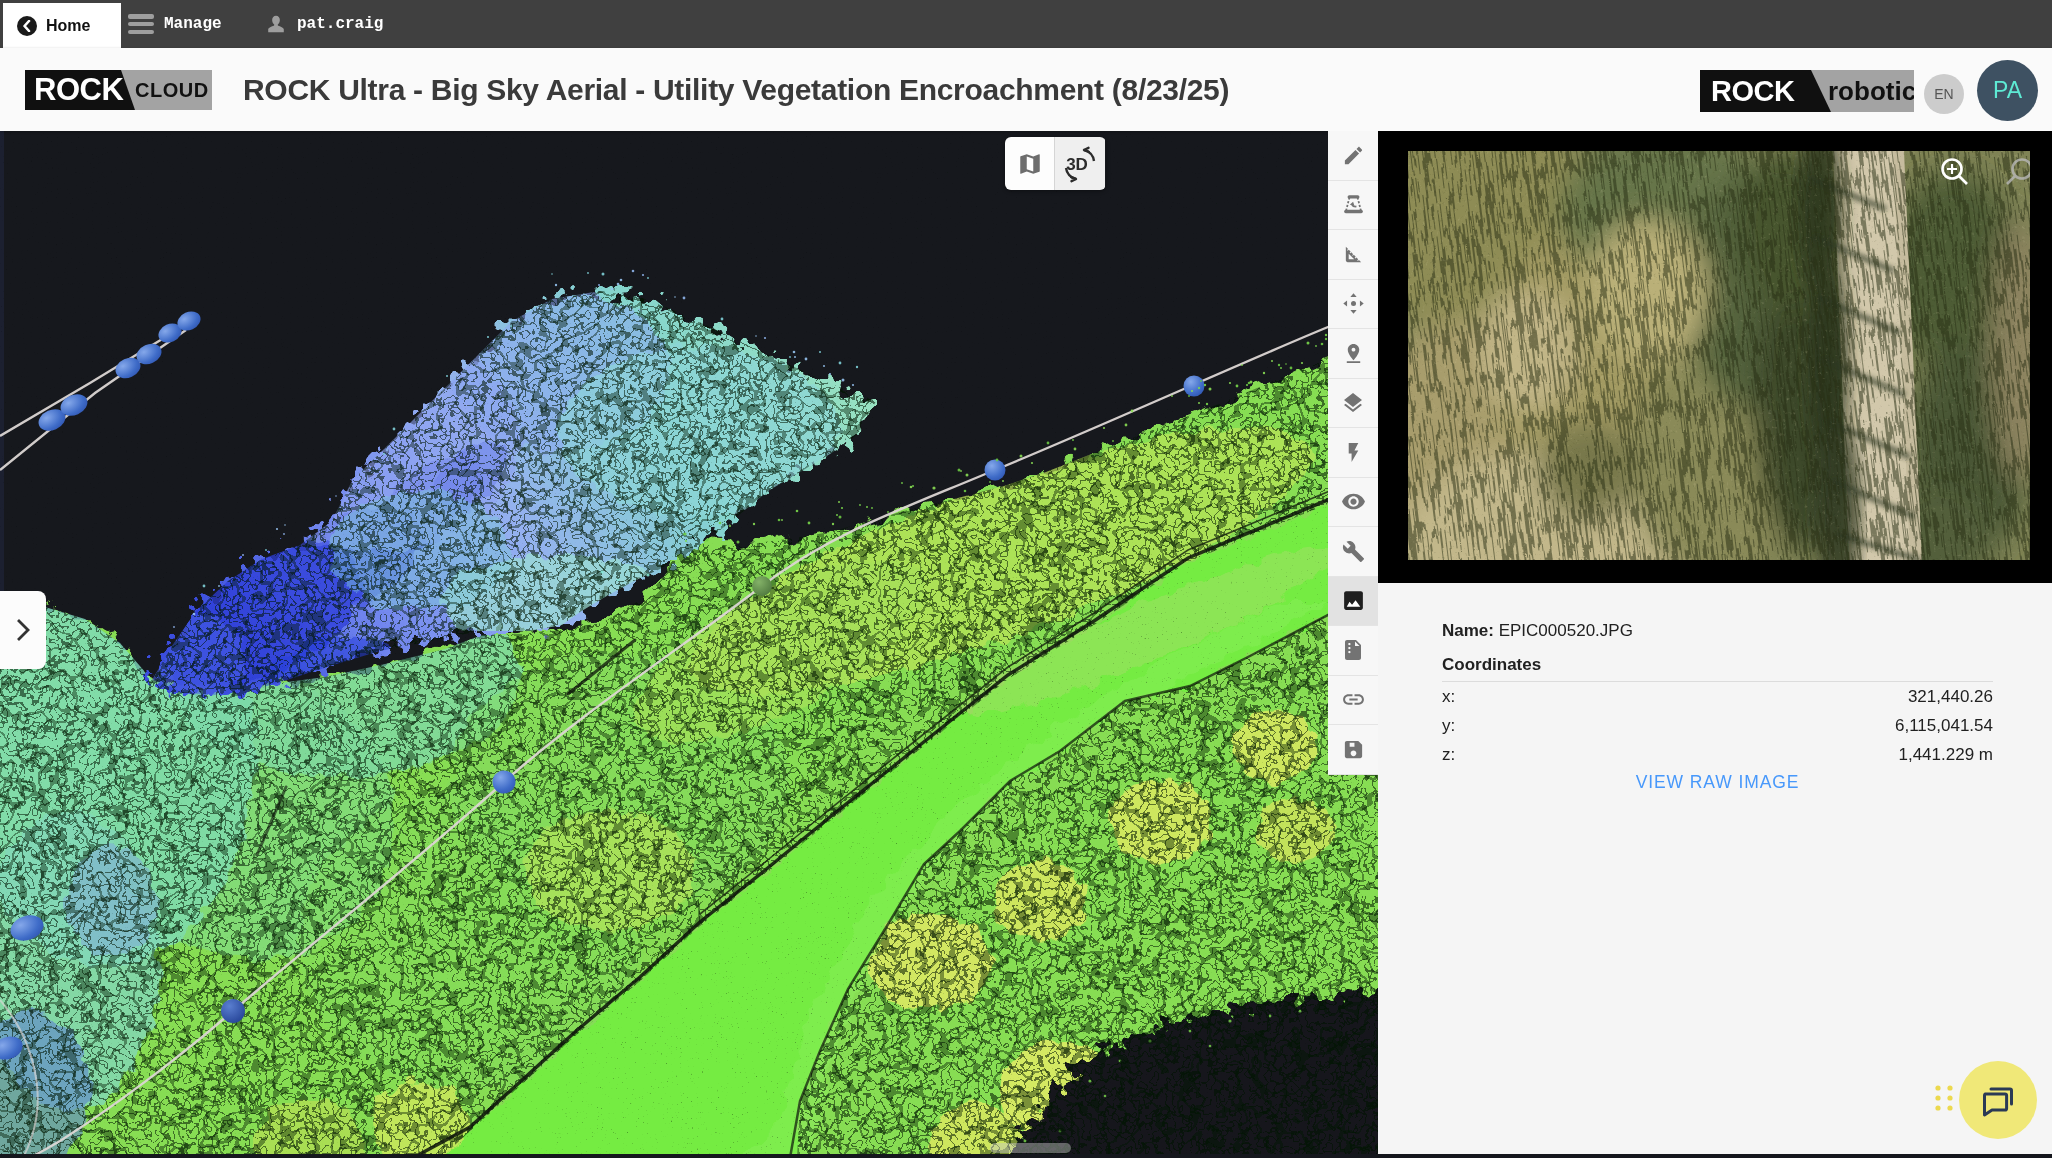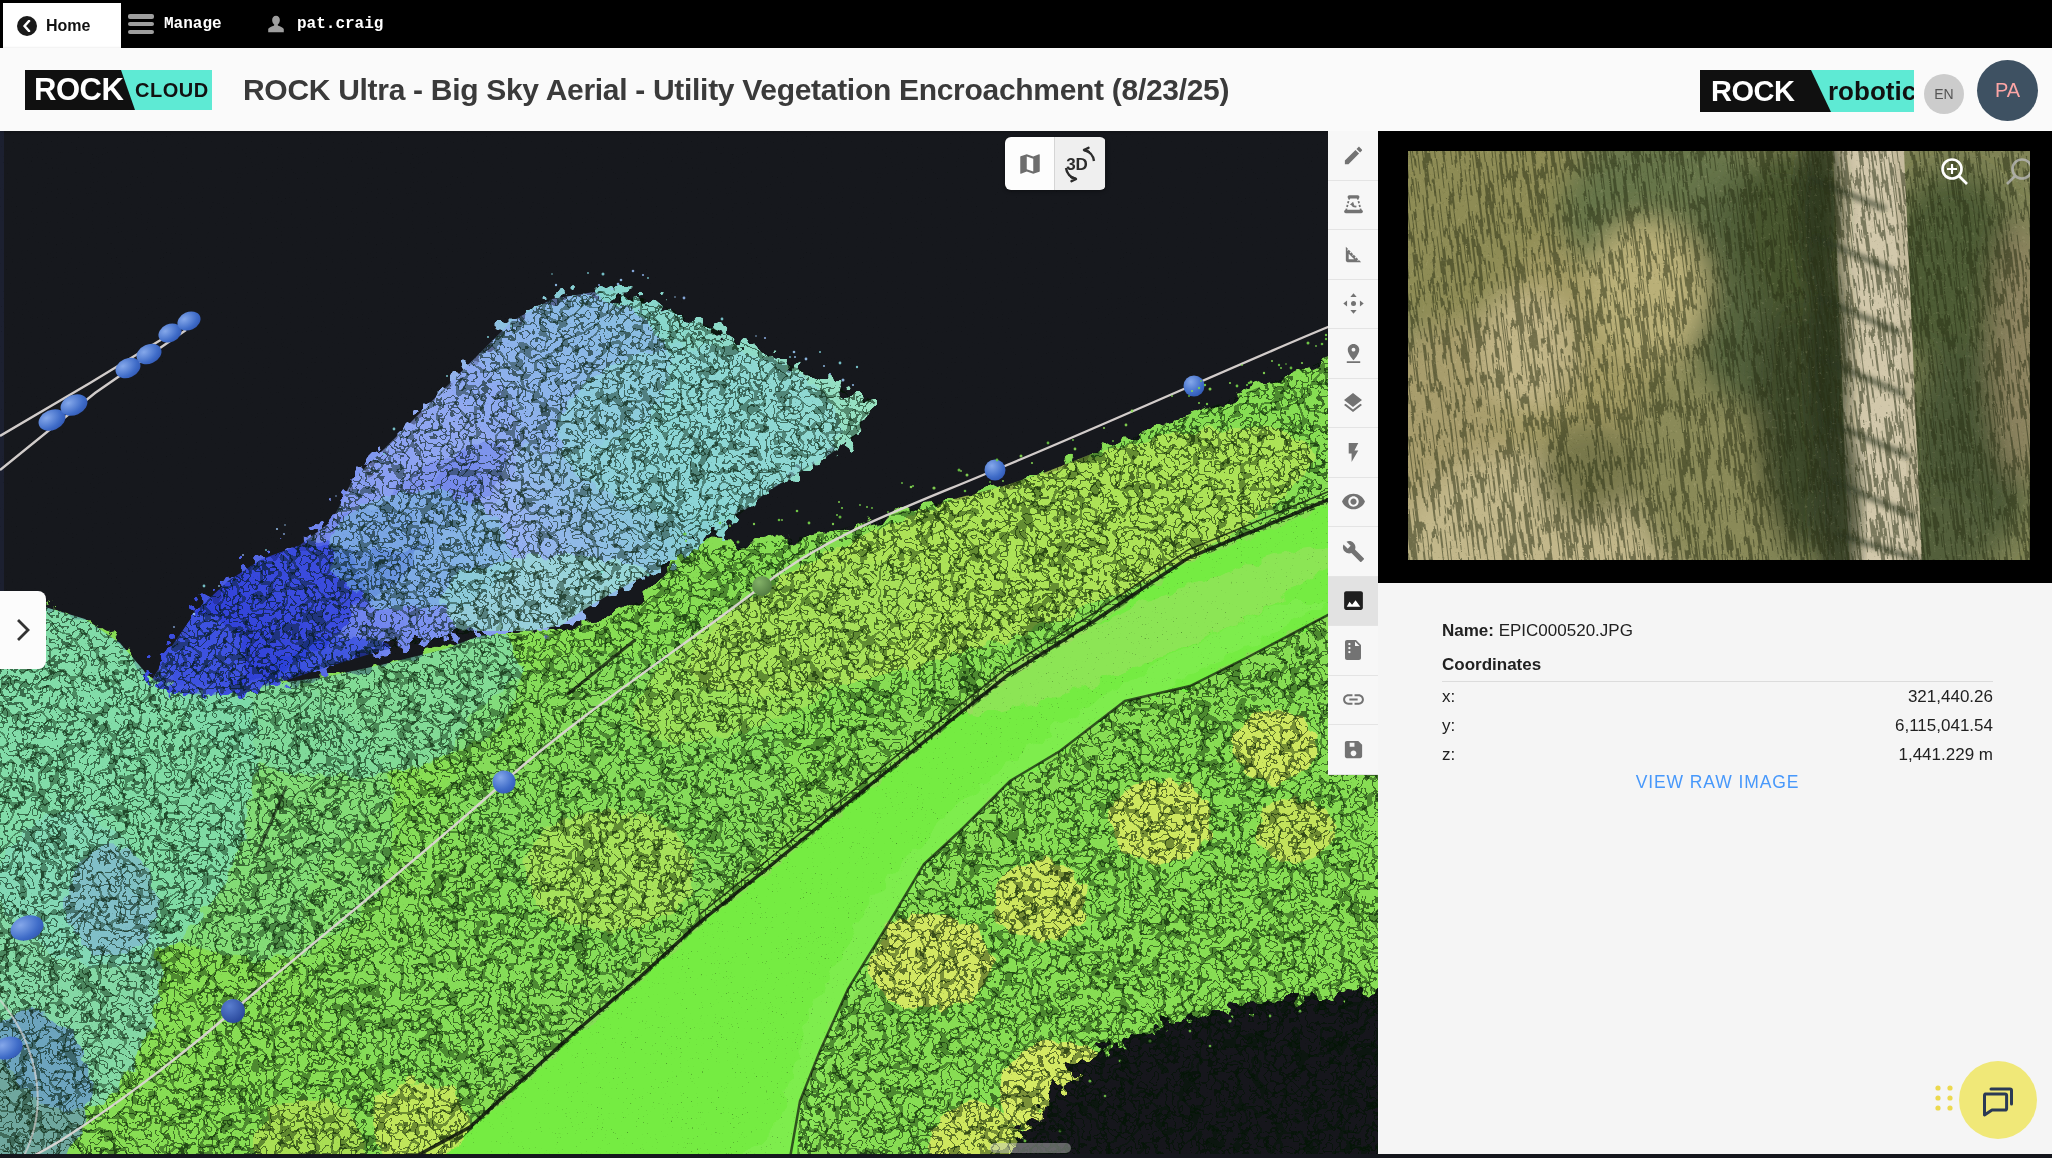--- a/index.html
+++ b/index.html
@@ -1,45 +1,45 @@
 <!DOCTYPE html>
 <html><head>
 <meta charset="utf-8">
 <style>
   * { margin:0; padding:0; box-sizing:border-box; }
   html,body { width:2052px; height:1158px; overflow:hidden; font-family:"Liberation Sans",sans-serif; background:#f5f5f5; }
   #page { position:relative; width:2052px; height:1158px; }
 
   
-  #topbar { position:absolute; left:0; top:0; width:2052px; height:48px; background:#000000; }
+  #topbar { position:absolute; left:0; top:0; width:2052px; height:48px; background:#404040; }
   #hometab { position:absolute; left:3px; top:3px; width:118px; height:45px; background:#fff; display:flex; align-items:center; }
   .homecirc { width:20px; height:20px; border-radius:50%; background:#1a1a1a; margin-left:14px; position:relative; }
   .homecirc svg { position:absolute; left:4px; top:4px; }
   #hometab .lbl { font-size:16px; font-weight:bold; color:#111; margin-left:9px; }
   .tb-item { position:absolute; top:0; height:48px; display:flex; align-items:center; }
   #manage { left:128px; }
   #usr { left:265px; }
   .tb-item .lbl { font-size:16px; font-weight:bold; color:#fff; margin-left:10px;font-family:Liberation Mono, monospace; }
   .burger { width:26px; height:20px; display:flex; flex-direction:column; justify-content:space-between; }
   .burger div { height:4.5px; background:#9e9e9e; border-radius:2px; }
 
   
   #header { position:absolute; left:0; top:48px; width:2052px; height:83px; background:#fafafa; box-shadow:0 1px 3px rgba(0,0,0,.25); z-index:5; }
   .rocklogo { position:absolute; display:flex; font-weight:bold; }
   .rocklogo .blk { background:#101010; color:#fff; display:flex; align-items:center; }
-  .rocklogo .ylw { background:#5eead4; color:#111; display:flex; align-items:center; }
+  .rocklogo .ylw { background:#a3a3a3; color:#111; display:flex; align-items:center; }
   #logoL { left:25px; top:22px; height:40px; }
   #logoL .blk { width:110px; padding-left:9px; font-size:31px; letter-spacing:-0.5px; }
   #logoL .ylw { padding:0 5px 0 14px; font-size:20px; letter-spacing:0.5px; clip-path:polygon(0 0,100% 0,100% 100%,14px 100%); margin-left:-14px; width:91px; }
   #title { position:absolute; left:243px; top:0; height:83px; display:flex; align-items:center; font-size:30px; font-weight:bold; color:#3a3a3a; letter-spacing:-0.3px; }
   #logoR { left:1700px; top:22px; height:42px; }
   #logoR .blk { width:131px; padding-left:11px; font-size:29px; letter-spacing:-0.5px; }
   #logoR .ylw { padding:0 8px 0 17px; font-size:26px; clip-path:polygon(0 0,100% 0,100% 100%,20px 100%); margin-left:-20px; width:103px; }
   #enbtn { position:absolute; left:1924px; top:26px; width:40px; height:40px; border-radius:50%; background:#cccccc; color:#555; font-size:14px; display:flex; align-items:center; justify-content:center; }
-  #pabtn { position:absolute; left:1977px; top:12px; width:61px; height:61px; border-radius:50%; background:#3e5162; color:#fca5a5; font-size:20px; display:flex; align-items:center; justify-content:center; }
+  #pabtn { position:absolute; left:1977px; top:12px; width:61px; height:61px; border-radius:50%; background:#3e5162; color:#5eead4; font-size:23px; display:flex; align-items:center; justify-content:center; }
 
   
   #viewer { position:absolute; left:0; top:131px; width:1378px; height:1027px; background:#15171b; overflow:hidden; }
   #viewer svg.pc { position:absolute; left:0; top:0; }
 
   
   #maptoggle { position:absolute; left:1005px; top:137px; width:101px; height:53px; border-radius:6px; overflow:hidden; display:flex; box-shadow:0 1px 4px rgba(0,0,0,.4); z-index:6; }
   #maptoggle .seg1 { width:50px; background:#fdfdfd; display:flex; align-items:center; justify-content:center; border-right:1px solid #d5d5d5; }
   #maptoggle .seg2 { width:50px; background:#efefef; display:flex; align-items:center; justify-content:center; }
 

